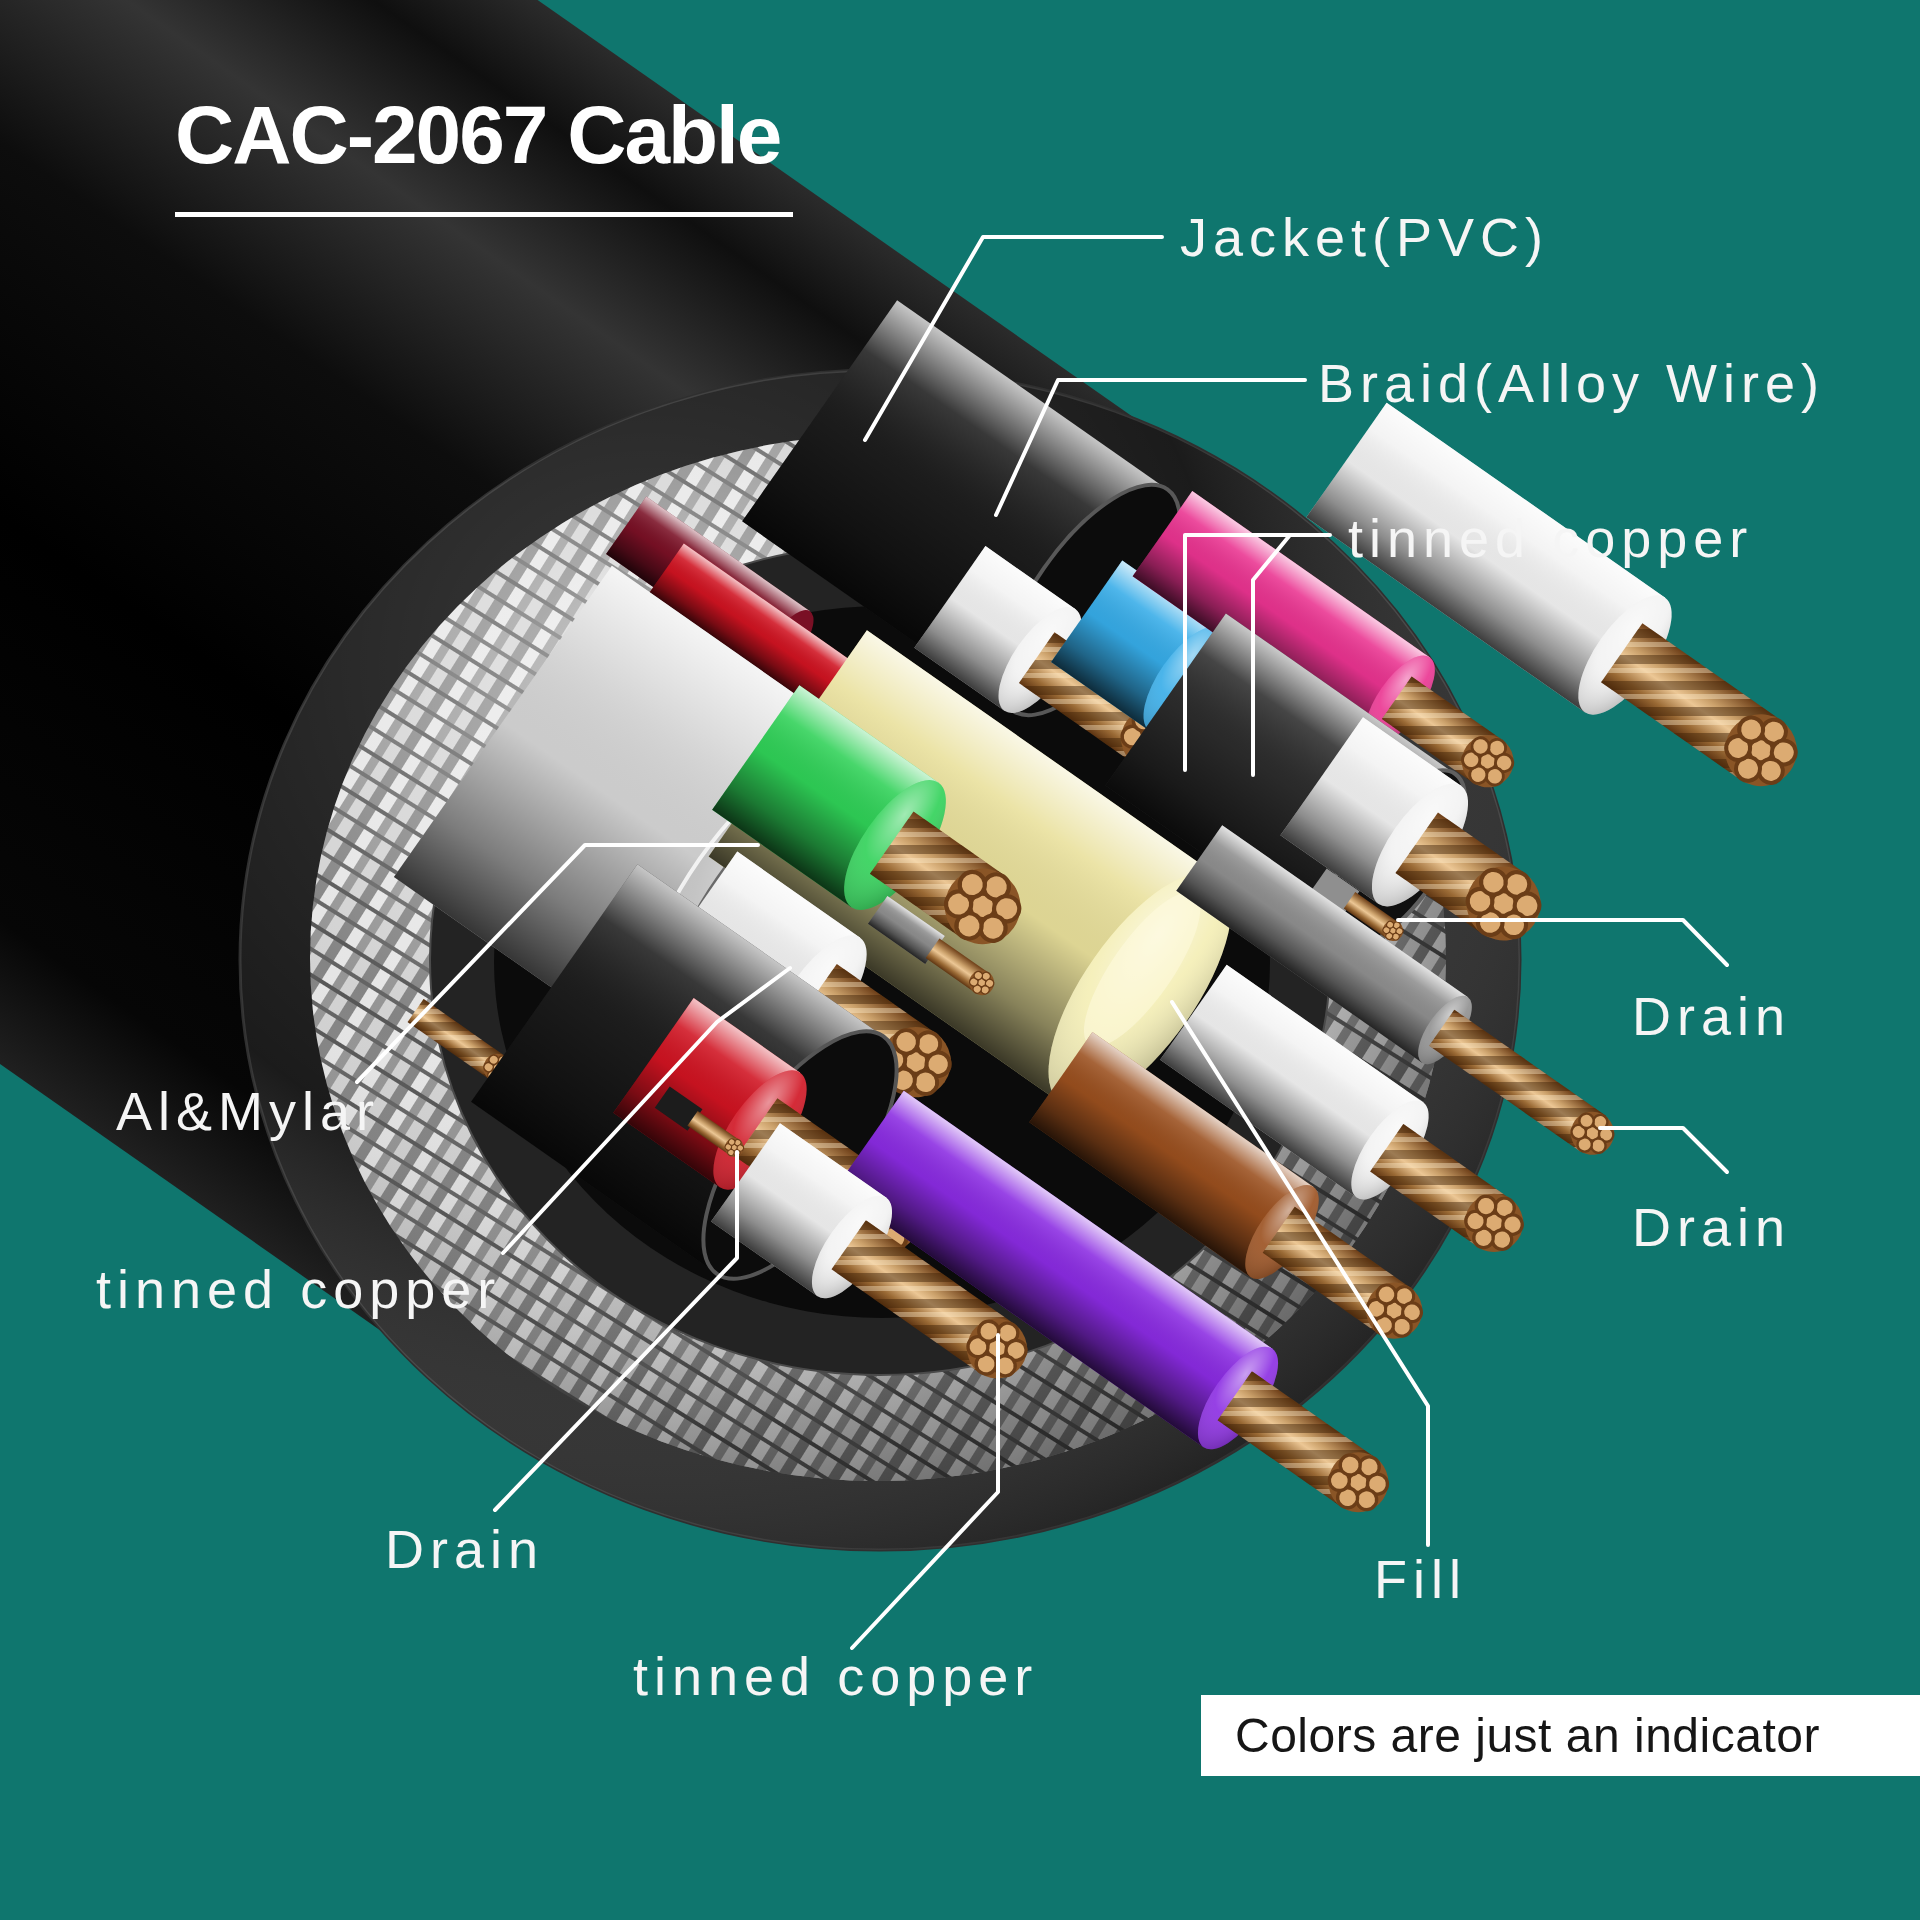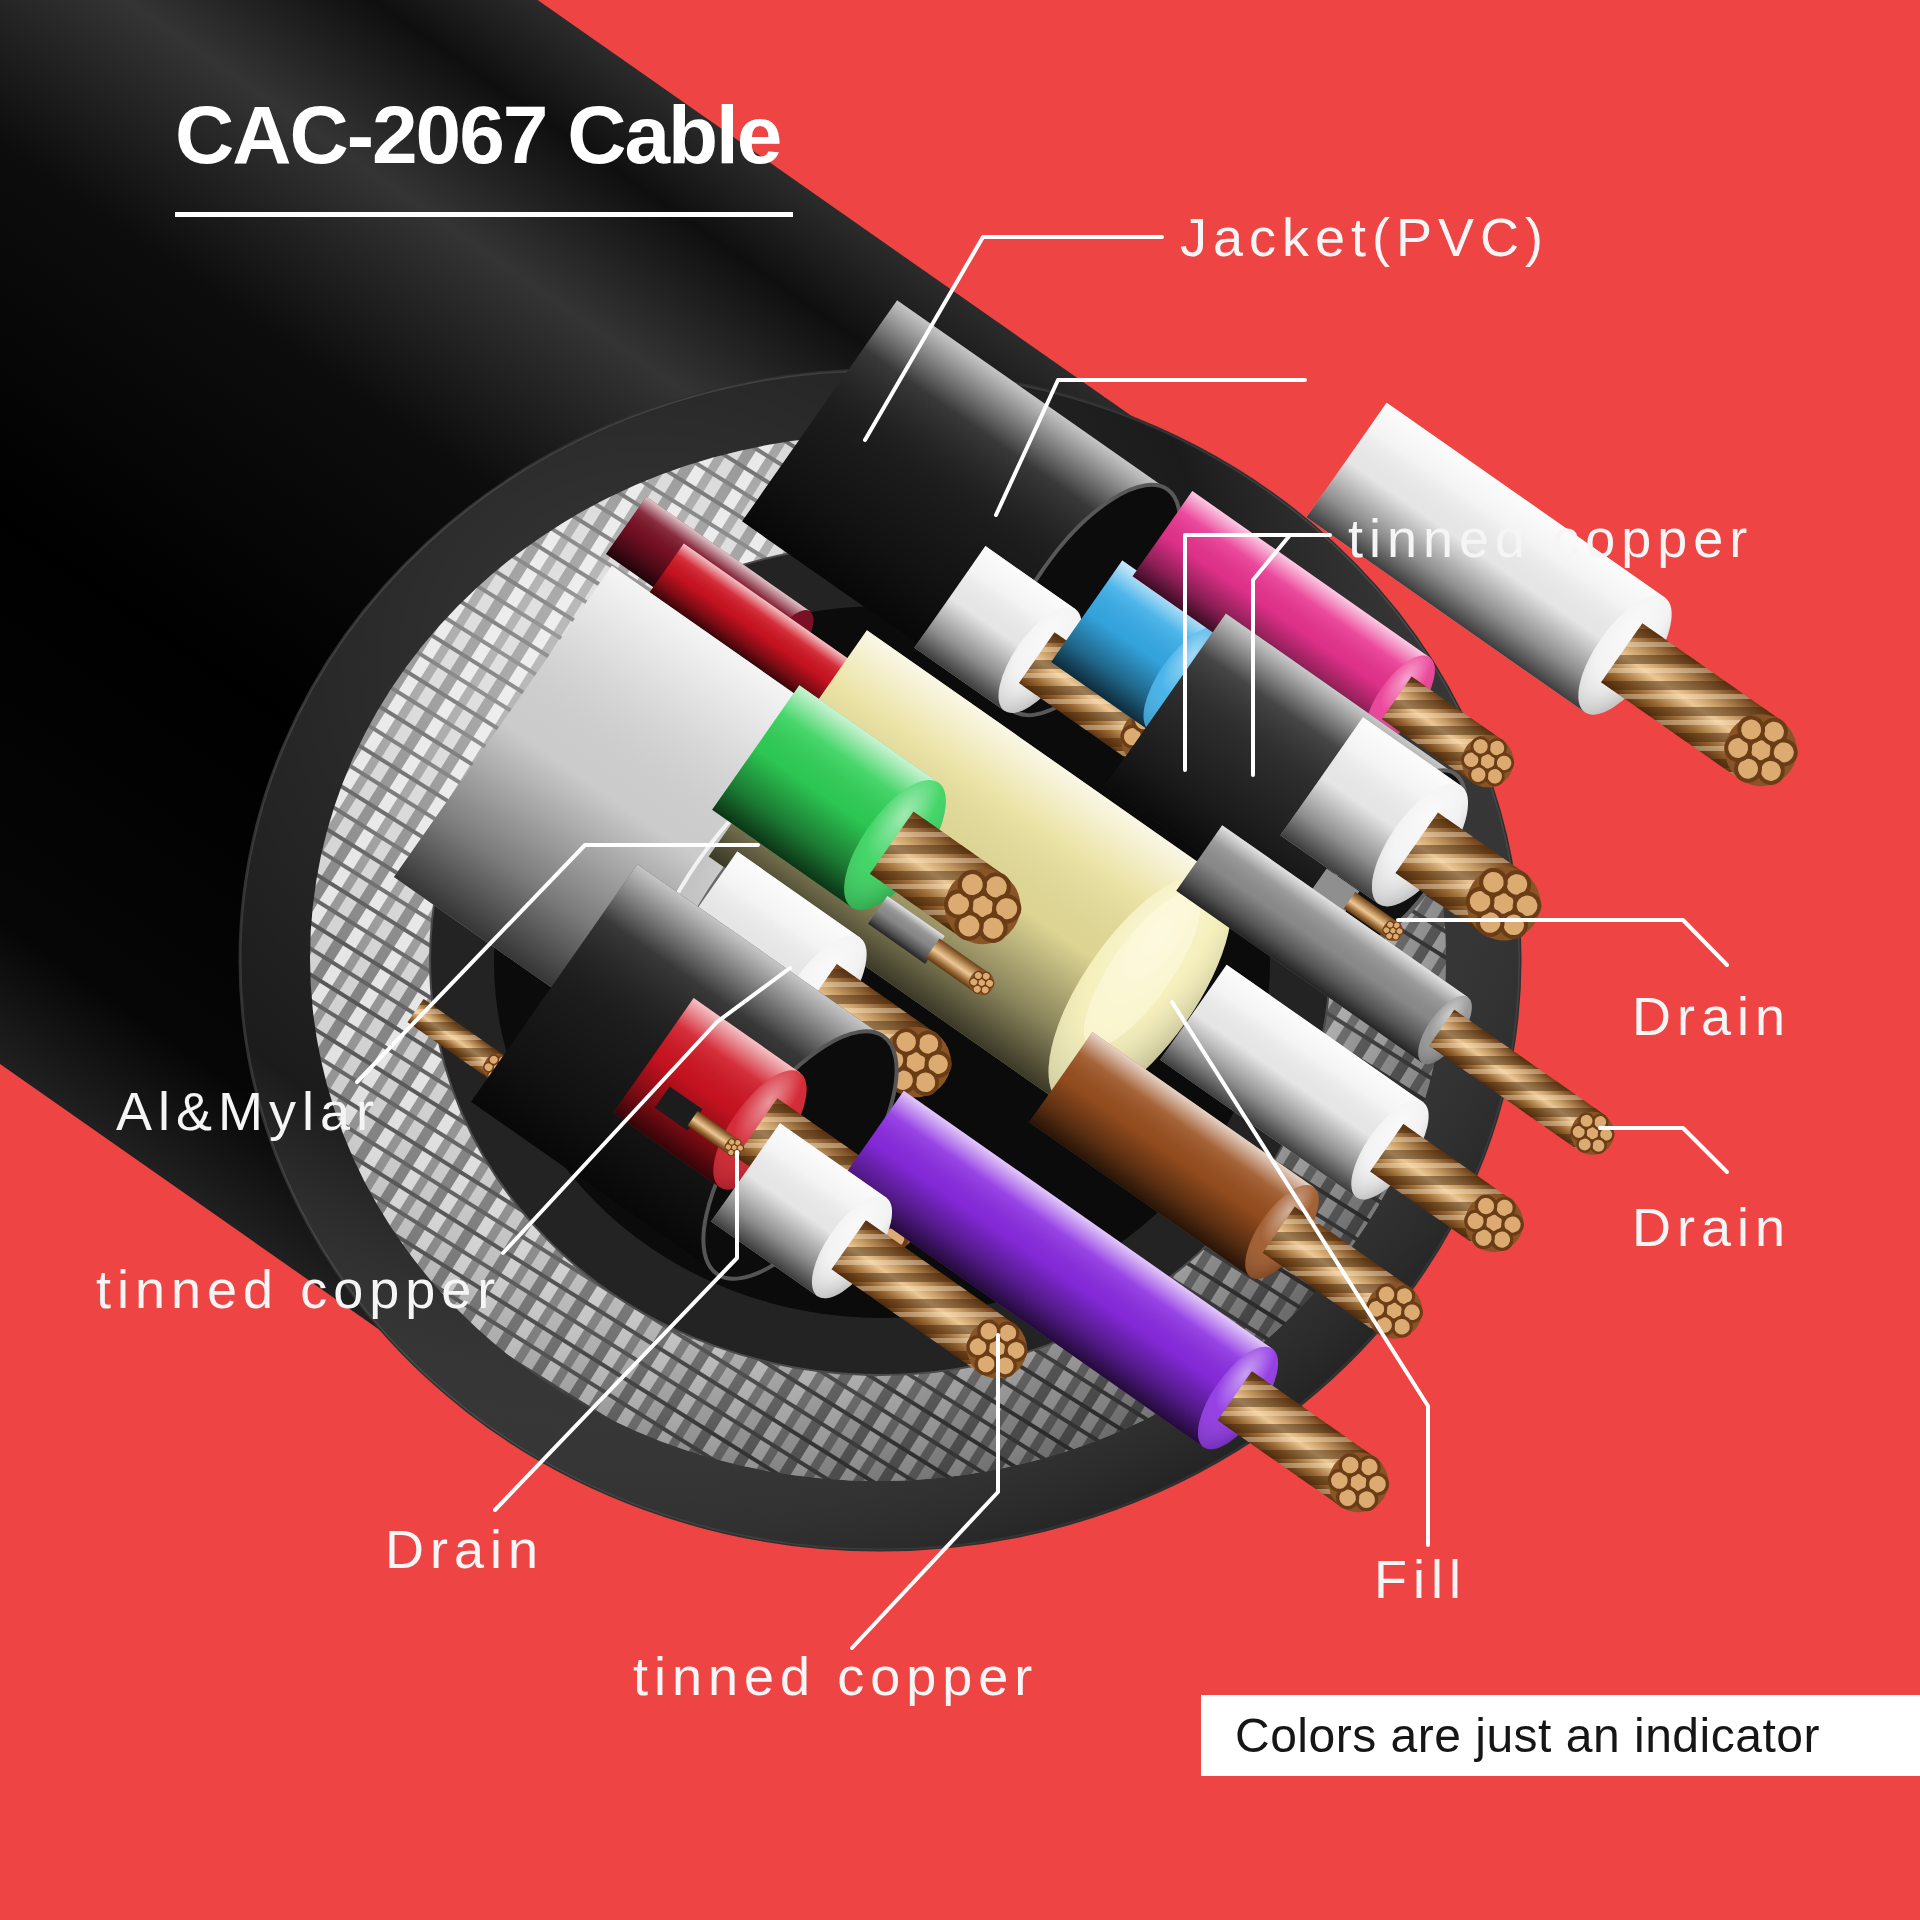--- a/index.html
+++ b/index.html
@@ -1,16 +1,16 @@
 <!DOCTYPE html>
 <html><head>
 <meta charset="utf-8">
 <style>
   html,body{margin:0;padding:0;background:#000;}
-  #canvas{position:relative;width:1920px;height:1920px;background:#ef4444;overflow:hidden;
+  #canvas{position:relative;width:1920px;height:1920px;background:#0f766e;overflow:hidden;
           font-family:"Liberation Sans","DejaVu Sans",sans-serif;}
   #scene{position:absolute;left:0;top:0;}
   .label{position:absolute;color:#f5f5f5;font-size:54px;font-weight:400;
          letter-spacing:6px;white-space:nowrap;}
   #title{position:absolute;left:175px;top:88px;color:#fff;font-size:82px;
          font-weight:700;letter-spacing:-2px;white-space:nowrap;}
   #title-underline{position:absolute;left:175px;top:212px;width:618px;height:5px;background:#fff;}
   #banner{position:absolute;left:1194px;top:1695px;width:726px;height:81px;background:#fff;margin-left:7px;}
   #banner-text{position:absolute;left:34px;top:0;height:81px;line-height:81px;
                color:#161616;font-size:48px;letter-spacing:0.5px;white-space:nowrap;}
@@ -323,20 +323,21 @@
     <path d="M737 1152 L737 1258 L495 1510"></path>
     <path d="M998 1335 L998 1492 L852 1648"></path>
     <path d="M1172 1002 L1428 1406 L1428 1545"></path>
   </g>
 </svg>
 
 <div id="title">CAC-2067 Cable</div>
 <div id="title-underline"></div>
 
 <div class="label" style="left:1180px;top:206px;">Jacket(PVC)</div>
+<div class="label" style="left:1318px;top:352px;">Braid(Alloy Wire)</div>
 <div class="label" style="left:1348px;top:507px;">tinned copper</div>
 <div class="label" style="left:1632px;top:985px;">Drain</div>
 <div class="label" style="left:1632px;top:1196px;">Drain</div>
 <div class="label" style="left:116px;top:1080px;">Al&amp;Mylar</div>
 <div class="label" style="left:96px;top:1258px;">tinned copper</div>
 <div class="label" style="left:385px;top:1518px;">Drain</div>
 <div class="label" style="left:633px;top:1645px;">tinned copper</div>
 <div class="label" style="left:1374px;top:1548px;text-align:right;">Fill</div>
 
 <div id="banner">

